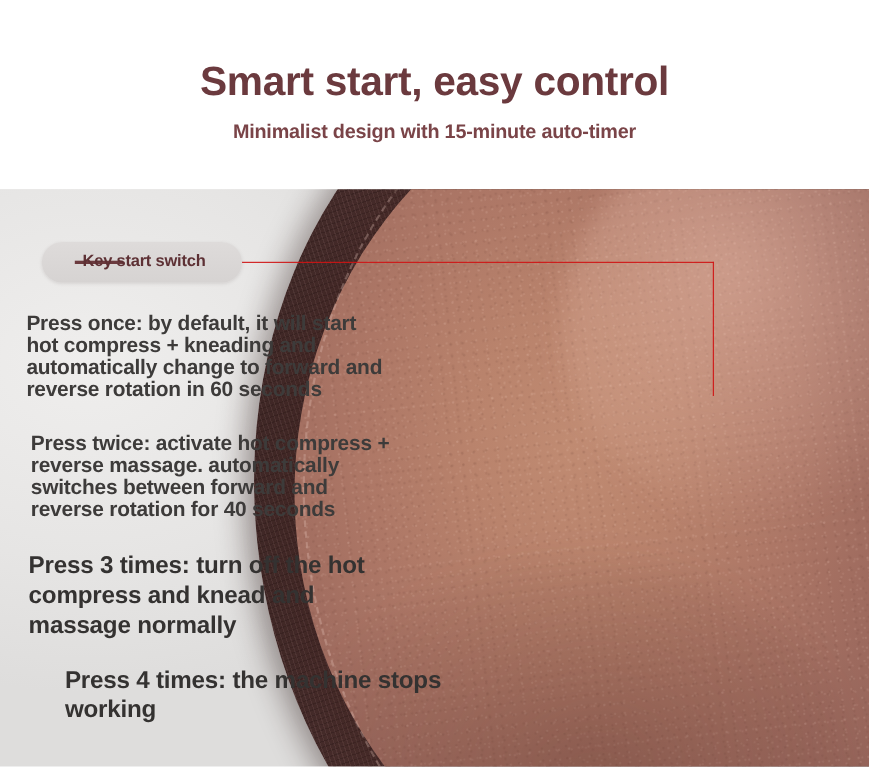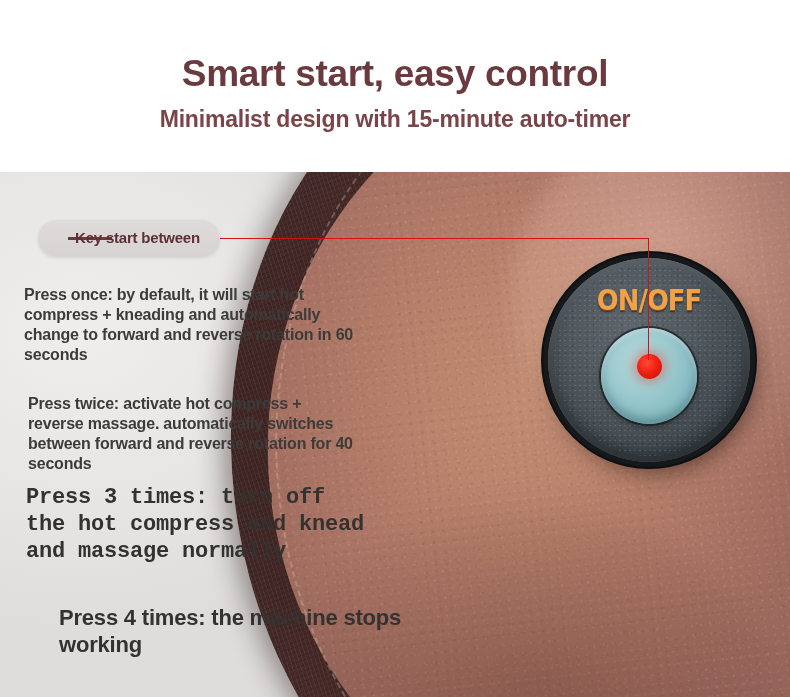--- a/index.html
+++ b/index.html
@@ -35,21 +35,21 @@
     font-weight: bold;
     letter-spacing: -0.3px;
     color: #6b3a3e;
     line-height: 44px;
     white-space: nowrap;
   }
   .header-subtitle {
     position: absolute;
     left: 0; top: 103px;
     width: 790px;
-    font-size: 23px;
+    font-size: 18px;
     font-weight: bold;
     letter-spacing: -0.2px;
     color: #7a4448;
     line-height: 32px;
     white-space: nowrap;
   }
 
   
   .stage {
     position: absolute;
@@ -293,31 +293,31 @@
     width: 420px;
     height: 525px;
   }
   .instr {
     position: absolute;
     color: #3d3b3a;
     font-weight: bold;
     letter-spacing: -0.2px;
   }
   .instr.small {
-    font-size: 16px;
+    font-size: 19px;
     line-height: 20px;
   }
   .instr.large {
     font-size: 22px;
     line-height: 27px;
     color: #343231;
   }
   .instr-1 { left: 24px; top: 113px; width: 330px; }
   .instr-2 { left: 28px; top: 222px; width: 330px; }
-  .instr-3 { left: 26px; top: 312px; width: 340px; font-family: Liberation Mono, monospace; }
+  .instr-3 { left: 26px; top: 328px; width: 340px; }
   .instr-4 { left: 26px; top: 432px; width: 370px; margin-left: 33px; }
 </style>
 </head>
 <body>
 
 <div id="page">
 
   <div class="header">
     <div class="header-title">Smart start, easy control</div>
     <div class="header-subtitle">Minimalist design with 15-minute auto-timer</div>
@@ -331,34 +331,27 @@
       <div class="rim-inner-mask"></div>
     </div>
 
     <div class="product">
       <div class="leather-grain"></div>
       <div class="leather-sheen"></div>
       <div class="leather-shadow-low"></div>
     </div>
     <div class="rim-stitch"></div>
 
-    <div class="onoff-button">
-      <div class="onoff-grain"></div>
-      <div class="onoff-label">ON/OFF</div>
-      <div class="onoff-inner">
-        <div class="onoff-led"></div>
-      </div>
-    </div>
 
     <div class="callout-line-h"></div>
     <div class="callout-line-v"></div>
 
     <div class="callout-pill">
       <div class="callout-dash"></div>
-      <div class="callout-pill-label">Key start between</div>
+      <div class="callout-pill-label">Key start switch</div>
     </div>
 
     <div class="instructions">
       <div class="instr small instr-1">Press once: by default, it will start hot compress + kneading and automatically change to forward and reverse rotation in 60 seconds</div>
       <div class="instr small instr-2">Press twice: activate hot compress + reverse massage. automatically switches between forward and reverse rotation for 40 seconds</div>
       <div class="instr large instr-3">Press 3 times: turn off the hot compress and knead and massage normally</div>
       <div class="instr large instr-4">Press 4 times: the machine stops working</div>
     </div>
 
   </div>

